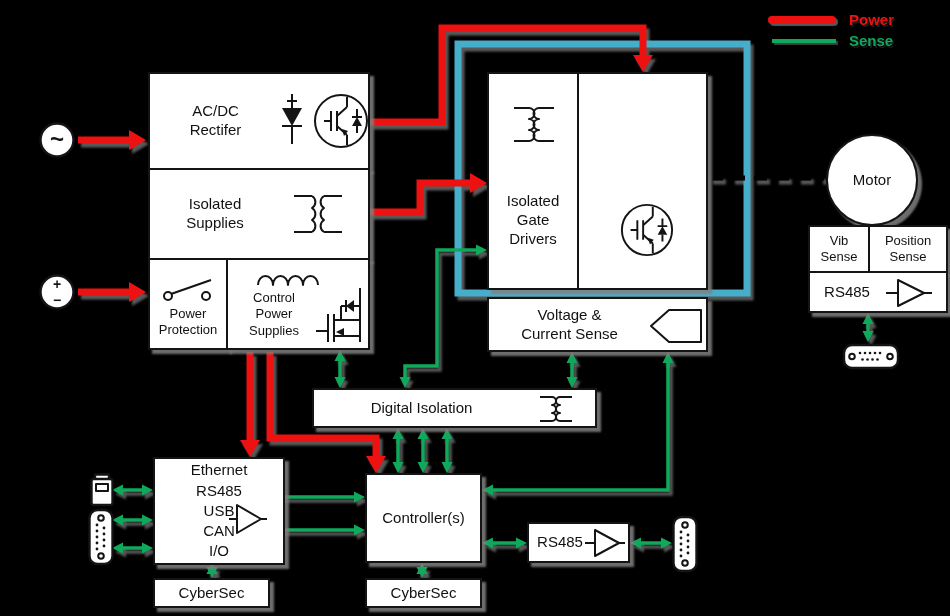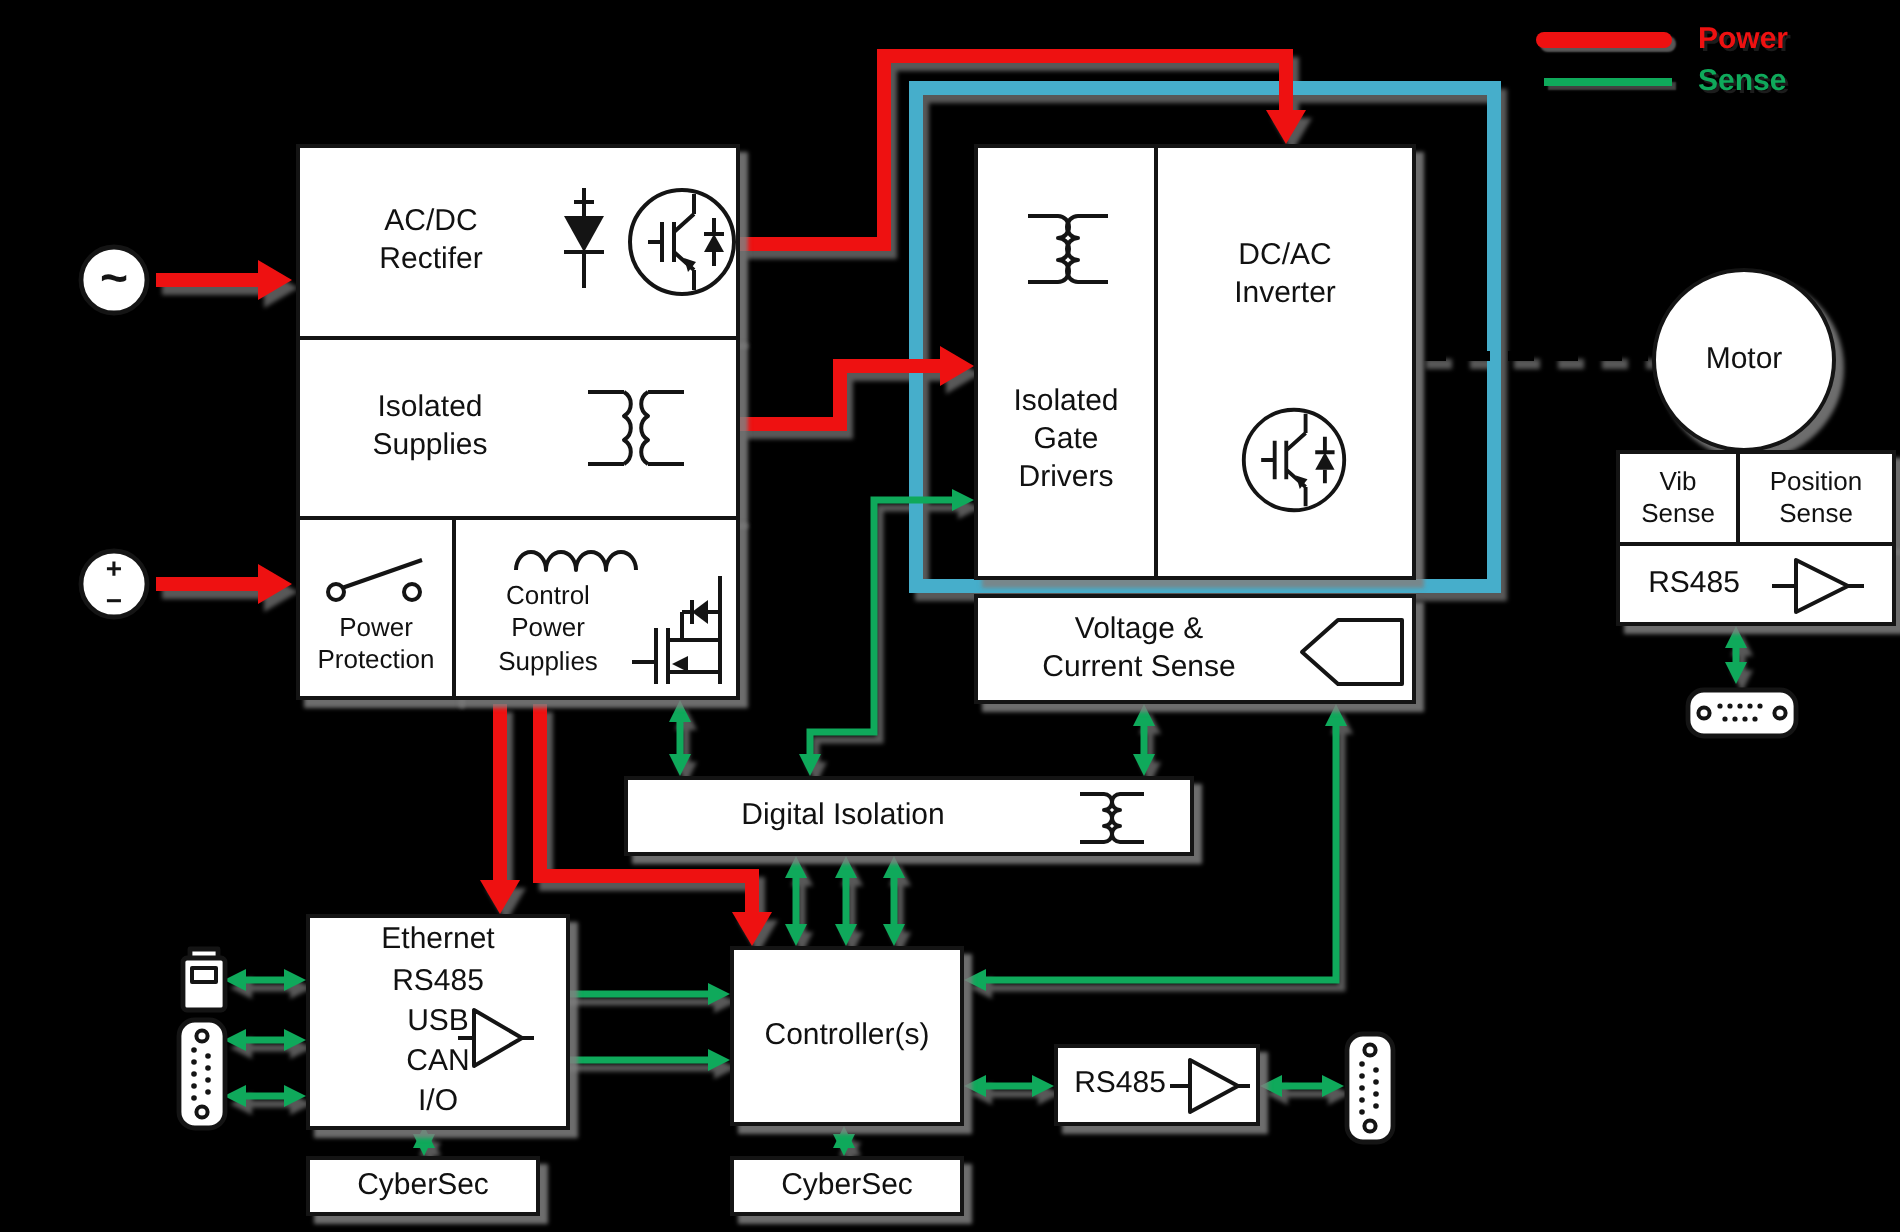--- a/index.html
+++ b/index.html
@@ -166,24 +166,20 @@
     <div class="divider" style="left:88px;top:0;width:2px;height:100%"></div>
     <svg class="icon" style="left:13px;top:28px" width="64" height="46">
       <path class="stroke" d="M27,6 H12 M27,39 H12 M27,6 a5.5,5.5 0 0 1 0,11 a5.5,5.5 0 0 1 0,11 a5.5,5.5 0 0 1 0,11"></path>
       <path class="stroke" d="M37,6 H52 M37,39 H52 M37,6 a5.5,5.5 0 0 0 0,11 a5.5,5.5 0 0 0 0,11 a5.5,5.5 0 0 0 0,11"></path>
     </svg>
     <div class="abs" style="left:0;top:118px;width:88px">
       <div class="lbl">Isolated
 Gate
 Drivers</div>
     </div>
-    <div class="abs" style="left:90px;top:45px;width:127px">
-      <div class="lbl">DC/AC
-Inverter</div>
-    </div>
     <svg class="icon" style="left:130px;top:128px" width="56" height="56" viewBox="0 0 58 58">
       <circle class="stroke" cx="29" cy="29" r="26"></circle>
       <path class="stroke" d="M12,29 H19 M19,19 V39 M25,19 V39 M25,24 L35,15 M35,15 V5 M25,34 L35,43 M35,43 V53"></path>
       <polygon class="fillk" points="30,37 36,39 32,44"></polygon>
       <path class="stroke" d="M45,17 V25 M45,34 V41 M40,25 H50"></path>
       <polygon class="fillk" points="40,34 50,34 45,25"></polygon>
     </svg>
   </div>
 
   <div class="box" style="left:312px;top:388px;width:285px;height:40px">

